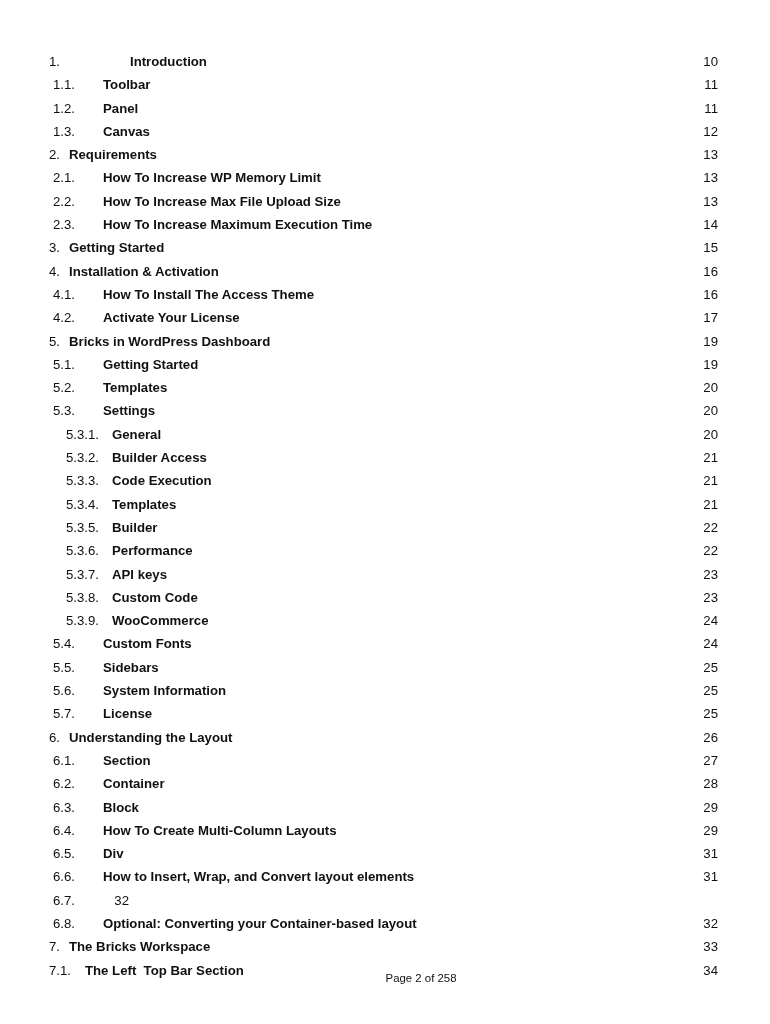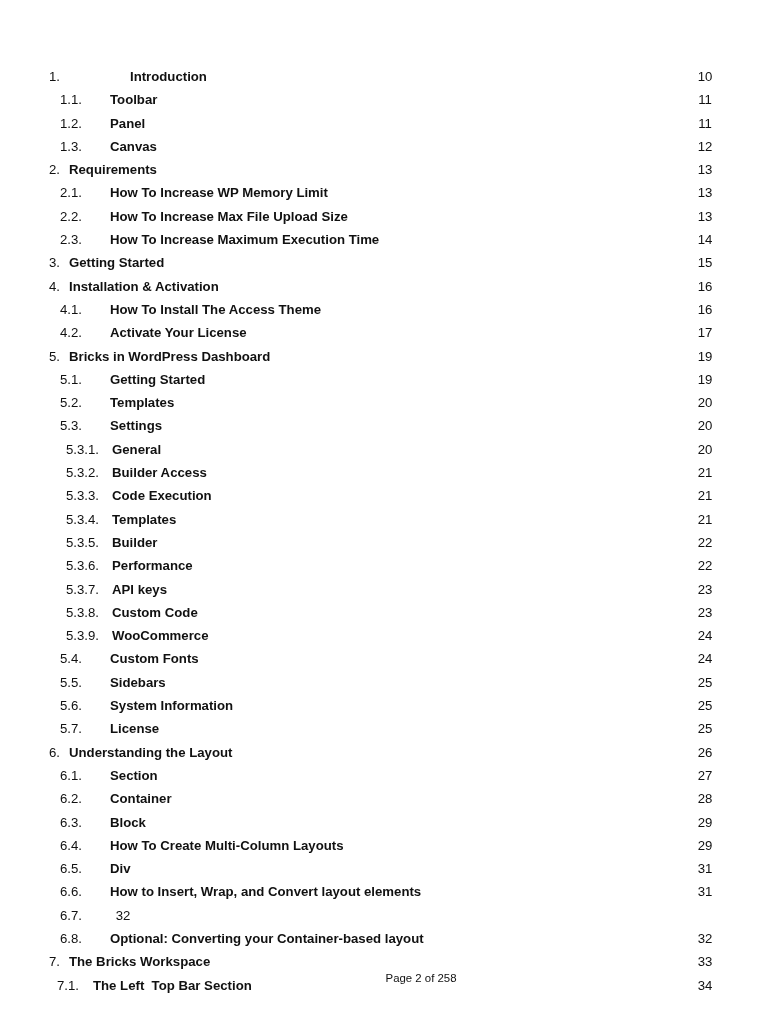--- a/index.html
+++ b/index.html
@@ -54,42 +54,41 @@
   
   .toc-title {
     flex: 1 1 auto;
     white-space: pre;
     overflow: hidden;
     font-weight: bold;
   }
 
   .toc-page {
     flex: 0 0 auto;
-    text-align: center;
+    text-align: right;
     width: 26px;
     white-space: pre;
-    margin-top: 15px;
   }
 
   
 
   
   .lvl1 > .toc-num { margin-left: 0px; width: 20px; }
 
   
   .lvl1-wide > .toc-num { margin-left: 0px; width: 81px; }
 
   
-  .lvl2 > .toc-num { margin-left: 11px; width: 50px; }
+  .lvl2 > .toc-num { margin-left: 4px; width: 50px; }
 
   
   .lvl3 > .toc-num { margin-left: 17px; width: 46px; }
 
   
-  .lvl2-flush > .toc-num { margin-left: 8px; width: 36px; }
+  .lvl2-flush > .toc-num { margin-left: 0px; width: 36px; }
 
   #footer {
     position: absolute;
     left: 0;
     top: 972px;
     width: 770px;
     text-align: center;
     font-size: 11.4px;
     color: #111111;
     font-family: "Liberation Sans", sans-serif;

